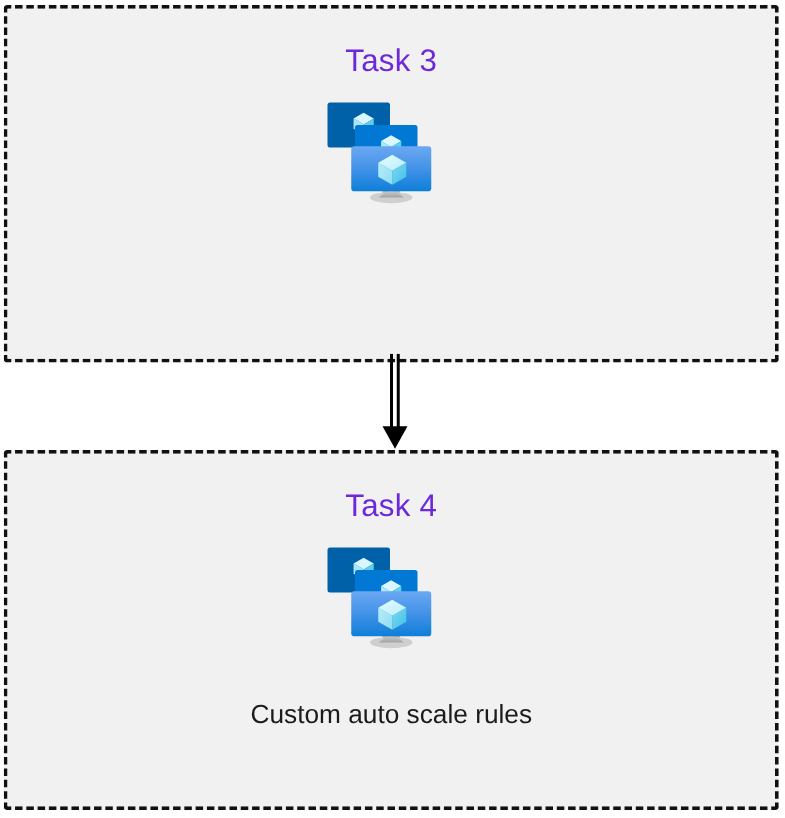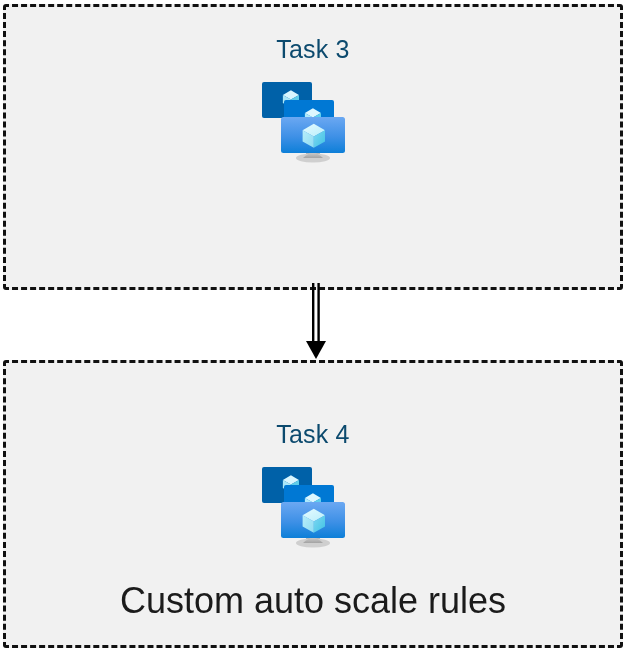--- a/index.html
+++ b/index.html
@@ -40,25 +40,24 @@
     top: 4px;
     width: 620px;
     height: 286px;
   }
 
   #task-box-4 {
     left: 3px;
     top: 360px;
     width: 620px;
     height: 288px;
-    justify-content: center;
   }
 
   .task-title {
-    color: #0c4a6e;
+    color: #6d28d9;
     font-size: 25px;
     line-height: 1;
     letter-spacing: 0.2px;
     font-weight: 400;
     text-align: center;
   }
   #task-box-3 .task-title { margin-top: 30px; }
   #task-box-4 .task-title { margin-top: 30px; }
 
   
@@ -70,21 +69,21 @@
 
   
   .caption {
     color: #1b1b1b;
     font-size: 26px;
     line-height: 33px;
     text-align: center;
     font-weight: 400;
   }
   #task-box-3 .caption { margin-top: 12px; }
-  #task-box-4 .caption { margin-top: 30px; font-size: 36px; }
+  #task-box-4 .caption { margin-top: 30px; font-size: 21px; }
 
   .caption-line { display: block; }
 
   
   .connector {
     position: absolute;
     left: 294px;
     top: 283px;
     width: 44px;
     height: 80px;

